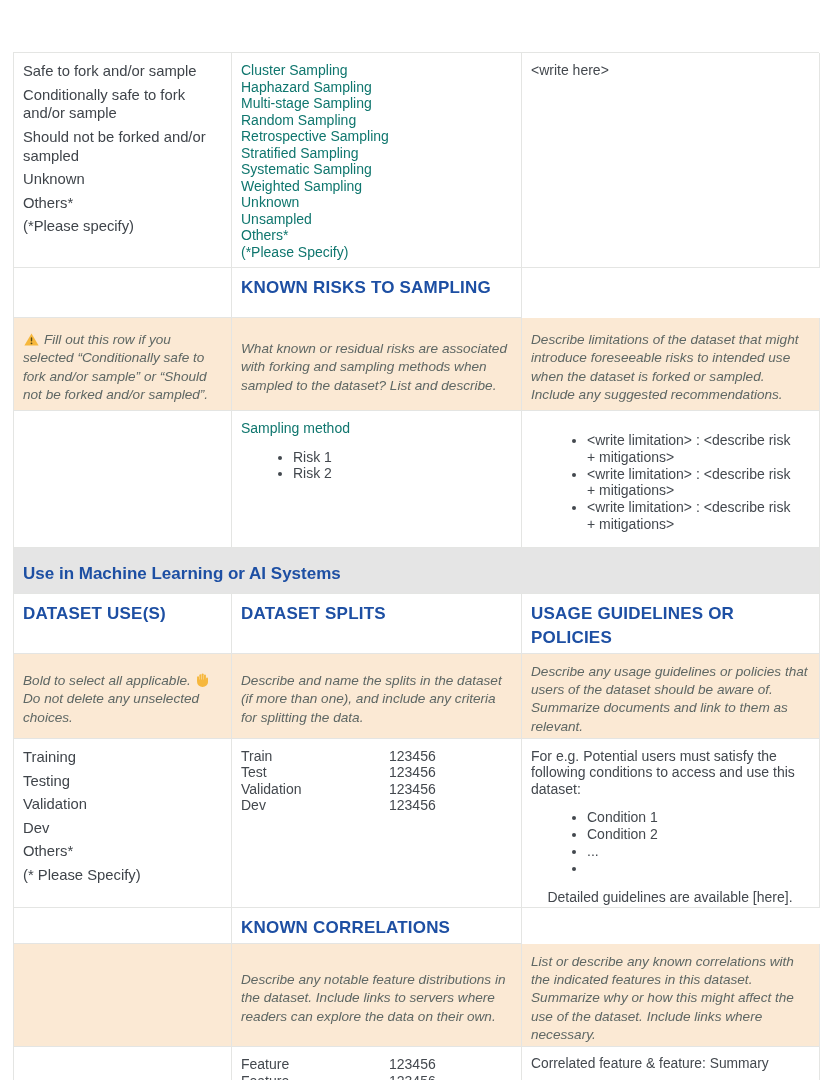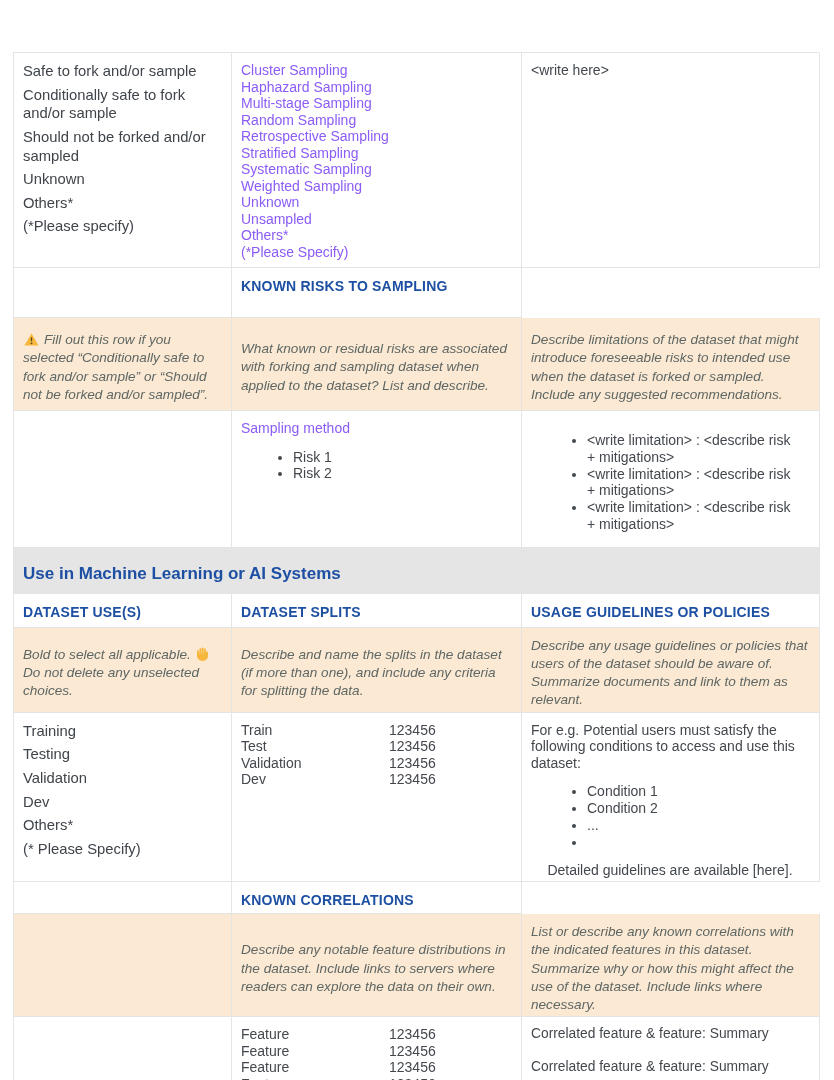--- a/index.html
+++ b/index.html
@@ -23,36 +23,36 @@
   .rowD .cell { min-height: 117px; }
   .rowBanner .cell { min-height: 46px; }
   .rowE .cell { min-height: 34px; }
   .rowF .cell { min-height: 83px; }
   .rowG .cell { min-height: 148px; }
   .rowH .cell { min-height: 32px; }
   .rowI .cell { min-height: 98px; }
   .rowJ .cell { min-height: 95px; }
 
   .col-header {
-    color: #1d4fa3; font-weight: 700; font-size: 14px;
+    color: #1d4fa3; font-weight: 700; font-size: 17px;
     letter-spacing: .2px; line-height: 1.45; padding-top: 8px;
     text-transform: none;
   }
   .banner-cell {
     grid-column: 1 / -1; background: #e5e5e5;
     display: flex; align-items: center;
   }
   .banner-title { color: #1d4fa3; font-weight: 700; font-size: 17px; }
 
   .orange { background: #fbe9d4; color: #5e6764; font-style: italic;
     font-size: 13.6px; line-height: 1.34; display: flex; align-items: center; }
   .orange-inner { width: 100%; }
 
   .opt { font-size: 14.8px; line-height: 1.26; margin-bottom: 5px; color: #3f444a; }
-  .tight-line { font-size: 14px; line-height: 1.18; color: #8b5cf6; }
+  .tight-line { font-size: 14px; line-height: 1.18; color: #0f766e; }
 
   ul.bullets { margin: 12px; padding-left: 44px; list-style: disc; }
   ul.bullets li { font-size: 14px; line-height: 1.2; min-height: 1.2em; }
   ul.bullets-near { padding-left: 40px; }
 
   .pair { display: flex; font-size: 14px; line-height: 1.18; }
   .pair .pl { width: 148px; flex: 0 0 148px; }
   .pair .pv { flex: 1; }
 
   .corr-line { font-size: 13.8px; line-height: 1.2; margin-bottom: 16.5px; }
@@ -104,21 +104,21 @@
     <div class="cell orange">
       <div class="orange-inner">
         <svg class="inline-icon" width="15" height="13" viewBox="0 0 15 13">
           <path d="M7.5 0.6 L14.6 12.4 H0.4 Z" fill="#f6b73c"></path>
           <rect x="6.8" y="4.3" width="1.4" height="4.2" rx="0.7" fill="#5b4a12"></rect>
           <circle cx="7.5" cy="10.3" r="0.9" fill="#5b4a12"></circle>
         </svg><span>Fill out this row if you selected “Conditionally safe to fork and/or sample” or “Should not be forked and/or sampled”.</span>
       </div>
     </div>
     <div class="cell orange">
-      <div class="orange-inner">What known or residual risks are associated with forking and sampling dataset when applied to the dataset? List and describe.</div>
+      <div class="orange-inner">What known or residual risks are associated with forking and sampling methods when sampled to the dataset? List and describe.</div>
     </div>
     <div class="cell orange">
       <div class="orange-inner">Describe limitations of the dataset that might introduce foreseeable risks to intended use when the dataset is forked or sampled. Include any suggested recommendations.</div>
     </div>
   </div>
 
   <div class="row rowD">
     <div class="cell"></div>
     <div class="cell">
       <div class="tight-line">Sampling method</div>

